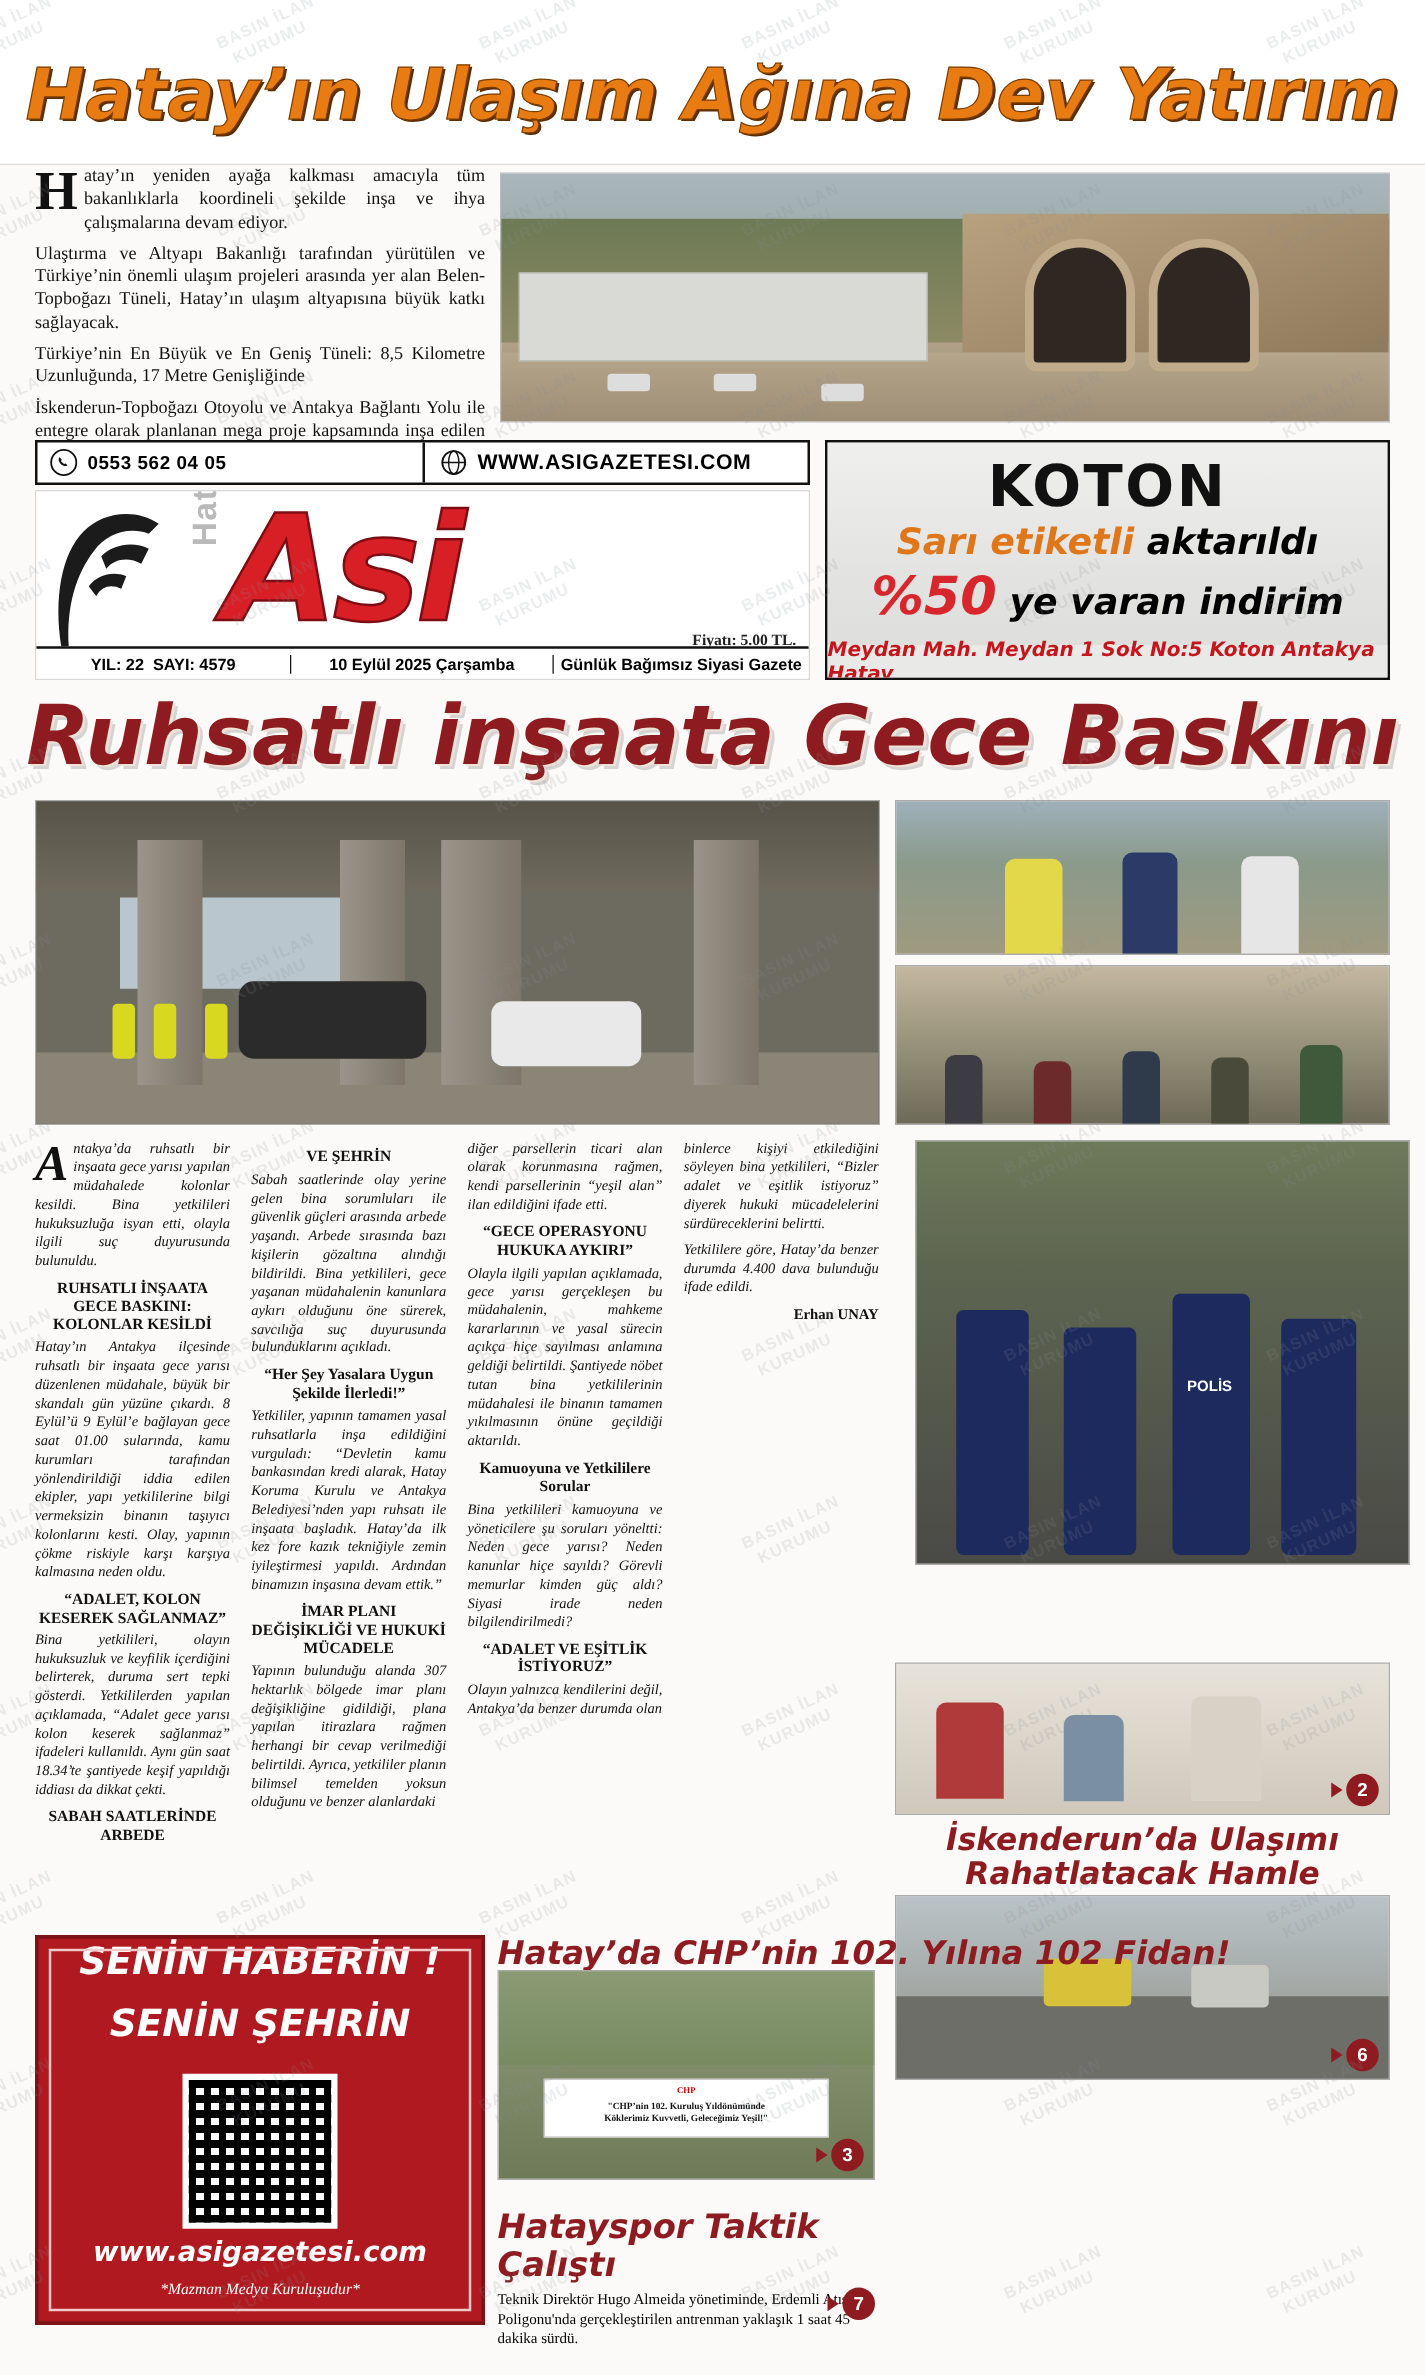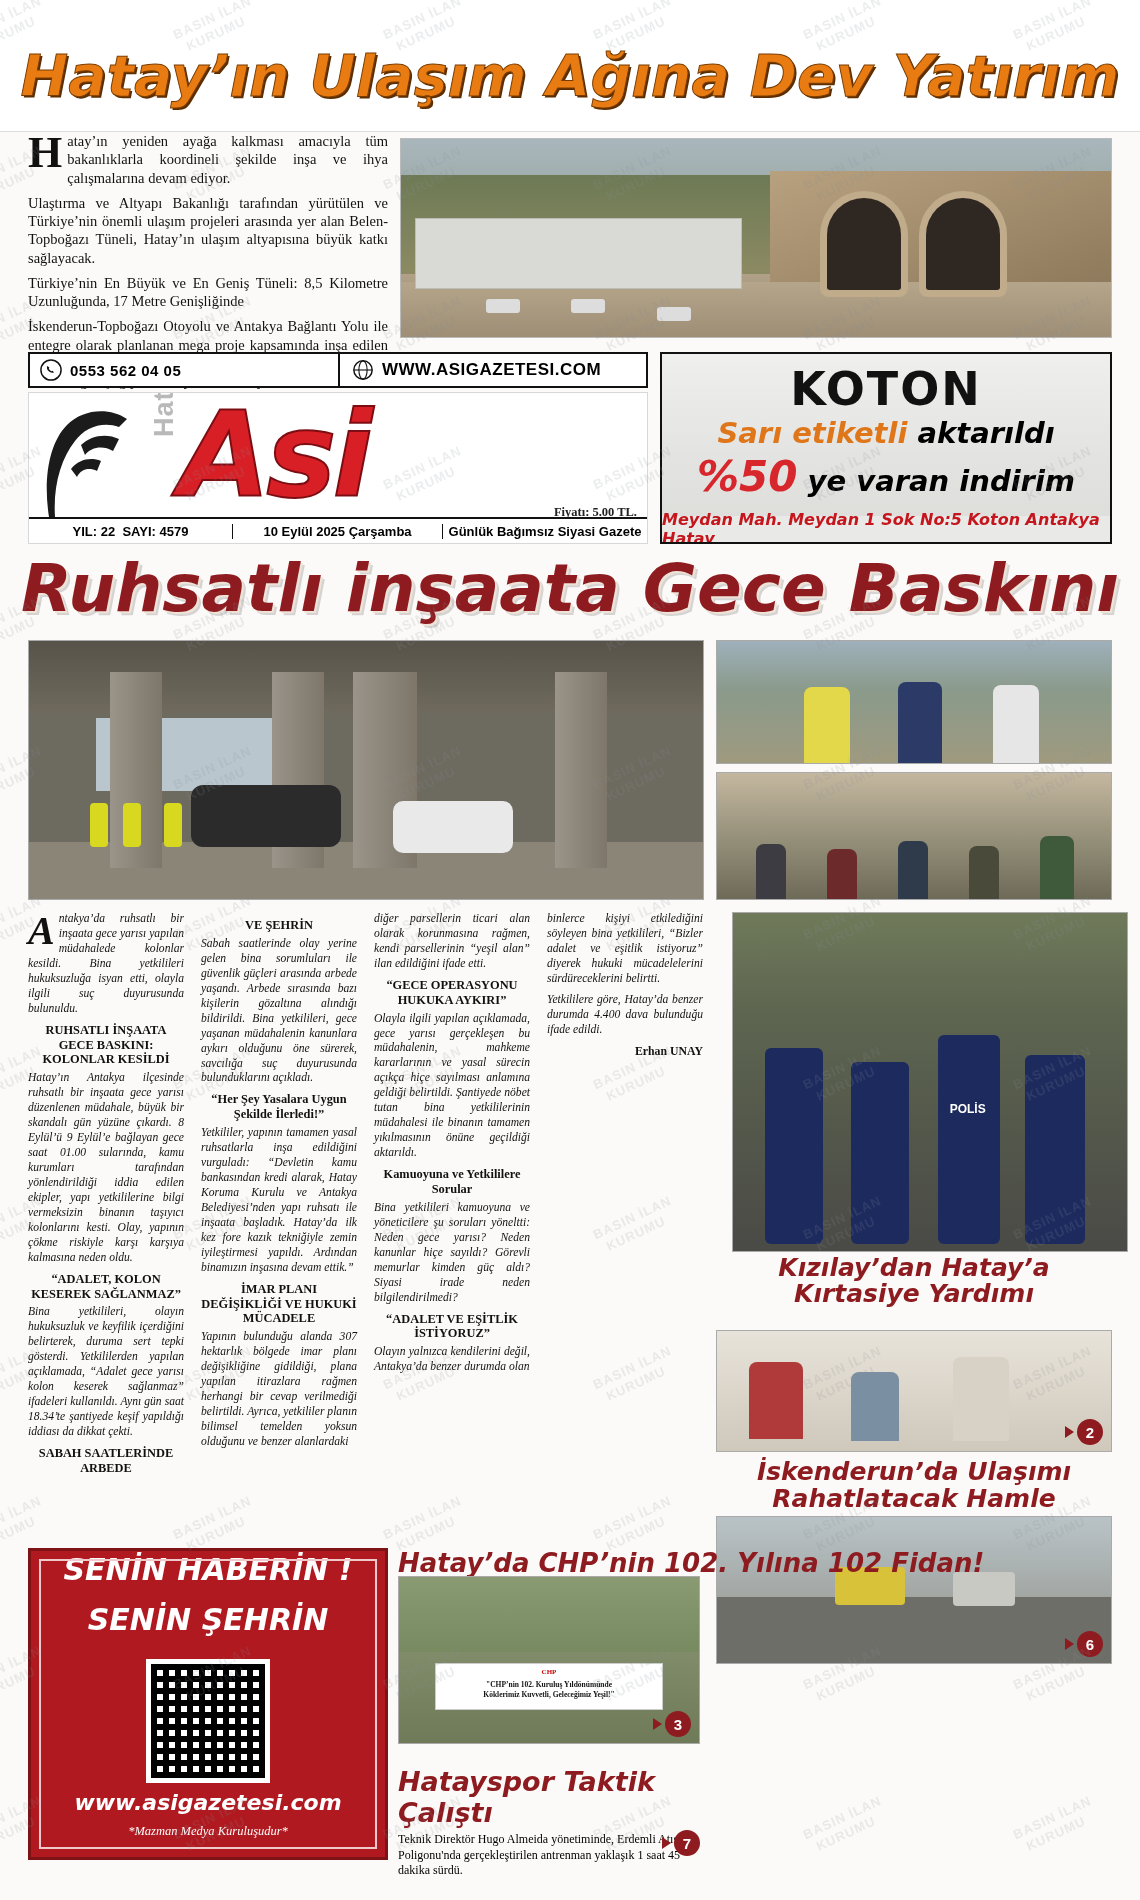--- a/index.html
+++ b/index.html
@@ -392,23 +392,20 @@
   </div>
 
   <div class="ph-police">
     <div class="pol-b" style="left:8%;top:40%;width:58px;height:58%;"></div>
     <div class="pol-b" style="left:30%;top:44%;width:58px;height:54%;"></div>
     <div class="pol-b" style="left:52%;top:36%;width:62px;height:62%;"></div>
     <div class="pol-b" style="left:74%;top:42%;width:60px;height:56%;"></div>
     <div class="pol-t" style="left:55%;top:56%;">POLİS</div>
   </div>
 
-  <div class="kizilay">
-    <h3>Kızılay’dan Hatay’a Kırtasiye Yardımı</h3>
-  </div>
   <div class="kiz-photo">
     <div style="position:absolute;left:8%;top:26%;width:54px;height:64%;background:#b03a3a;border-radius:8px 8px 0 0"></div>
     <div style="position:absolute;left:34%;top:34%;width:48px;height:58%;background:#7b8fa3;border-radius:8px 8px 0 0"></div>
     <div style="position:absolute;left:60%;top:22%;width:56px;height:70%;background:#d8d2c6;border-radius:8px 8px 0 0"></div>
     <div class="badge-wrap" style="right:8px;bottom:6px;">
       <div class="tri"></div>
       <div class="pagebadge">2</div>
     </div>
   </div>
 

